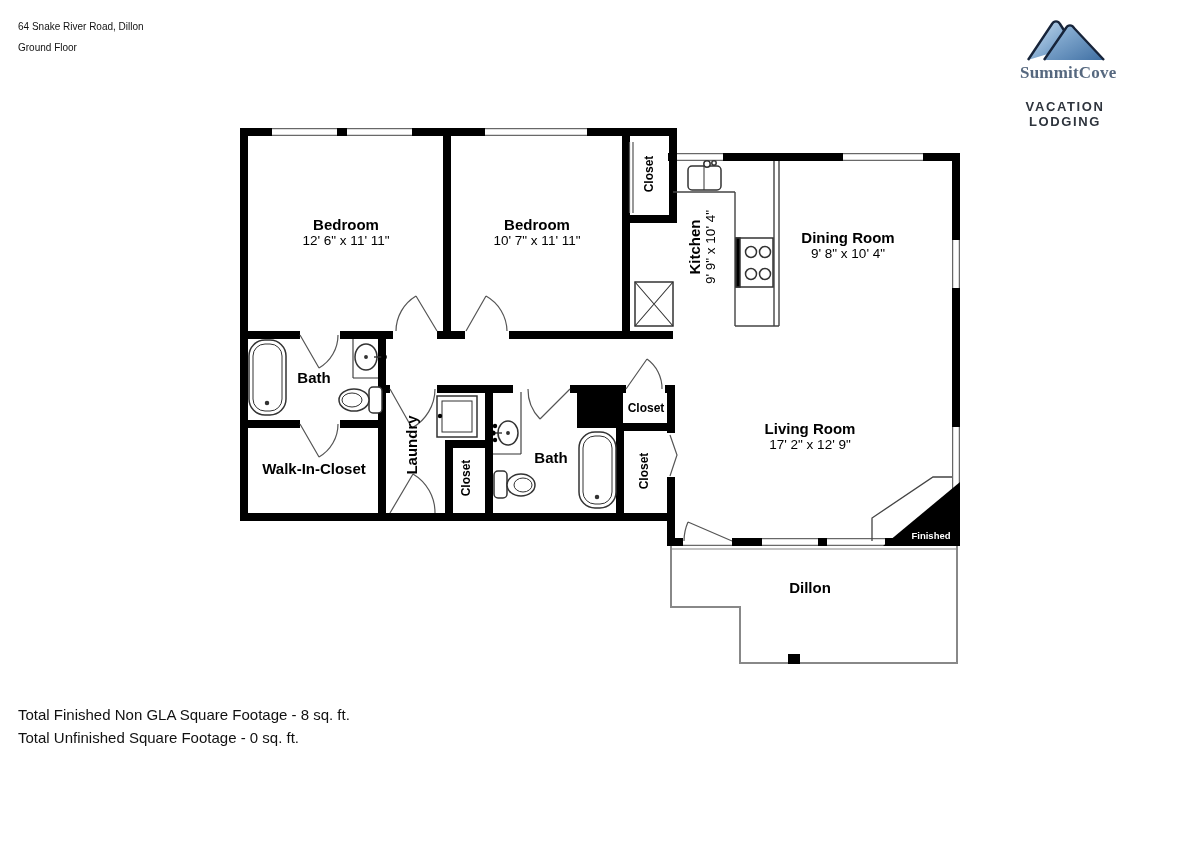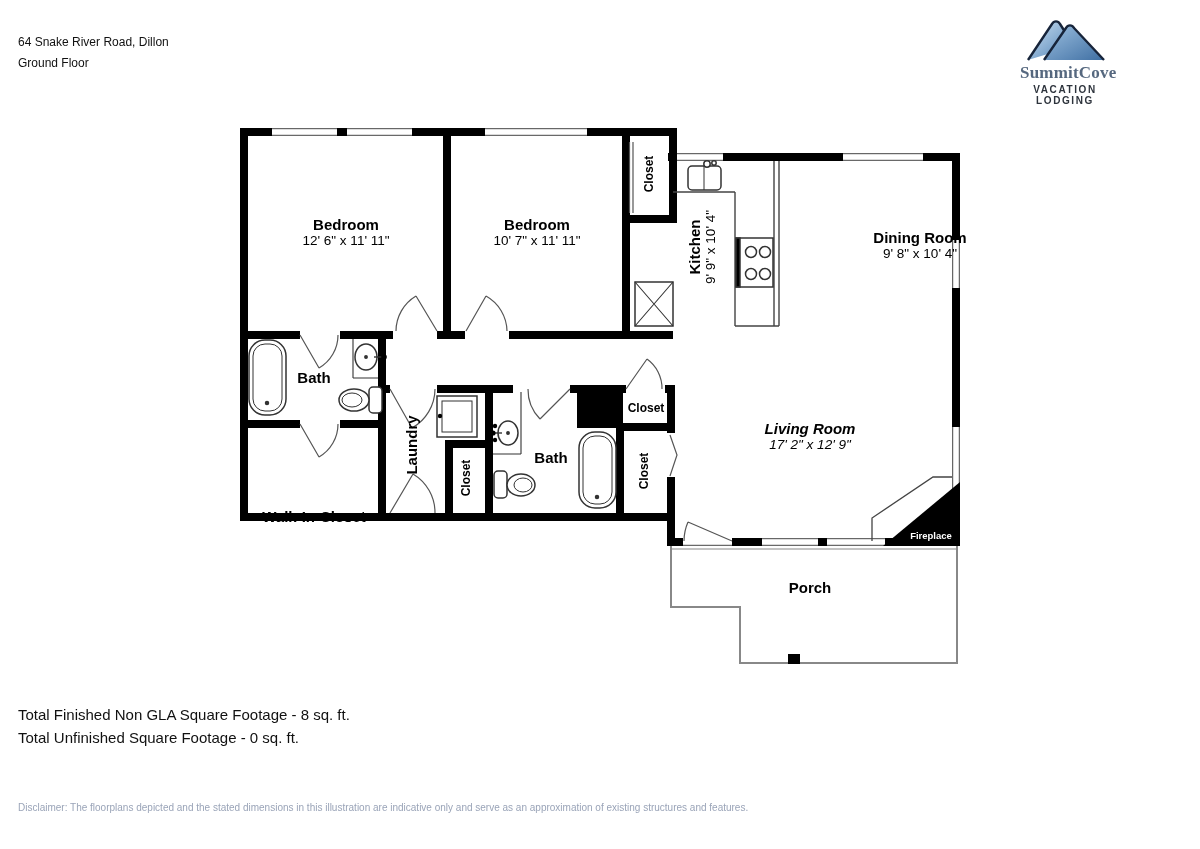--- a/index.html
+++ b/index.html
@@ -1,27 +1,27 @@
 <!DOCTYPE html>
 <html><head>
 <meta charset="utf-8">
 <style>
   html,body{margin:0;padding:0;background:#fff;}
   body{width:1200px;height:849px;position:relative;font-family:"Liberation Sans",sans-serif;color:#111;overflow:hidden;}
   .abs{position:absolute;}
-  #header{left:18px;top:16px;font-size:12px;line-height:21px;margin-top:16px;}
+  #header{left:18px;top:16px;font-size:10px;line-height:21px;}
   #plan-svg{left:0;top:0;}
   .room-label{position:absolute;transform:translate(-50%,-50%);text-align:center;font-weight:bold;font-size:15px;line-height:1.15;white-space:nowrap;color:#000;}
   .room-label .dims{display:block;font-weight:normal;font-size:13.5px;}
   .room-label.rot{transform:translate(-50%,-50%) rotate(-90deg);}
   .room-label.small{font-size:12px;}
   .room-label.fire{color:#fff;font-size:9.5px;}
   #logo{left:1020px;top:12px;width:90px;text-align:center;}
   #logo .brand{font-family:"Liberation Serif",serif;font-weight:bold;font-size:17px;color:#56687f;margin-top:-3px;letter-spacing:.2px;}
-  #logo .tagline{font-size:10px;font-weight:bold;letter-spacing:1.6px;color:#2e343d;margin-top:1px;}
+  #logo .tagline{font-size:13px;font-weight:bold;letter-spacing:1.6px;color:#2e343d;margin-top:16px;}
   #summary{left:18px;top:706px;font-size:15px;}
   #summary div{margin-bottom:5.5px;}
   #disclaimer{left:18px;top:800px;font-size:10px;color:#9aa4b8;line-height:15px;}
 </style>
 </head>
 <body>
 
 <div id="header" class="abs">
   <div>64 Snake River Road, Dillon</div>
   <div>Ground Floor</div>
@@ -221,59 +221,58 @@
   <span class="dims">12' 6" x 11' 11"</span>
 </div>
 <div class="room-label" style="left:537px;top:232px;">
   <span>Bedroom</span>
   <span class="dims">10' 7" x 11' 11"</span>
 </div>
 <div class="room-label rot" style="left:702px;top:247px;">
   <span>Kitchen</span>
   <span class="dims">9' 9" x 10' 4"</span>
 </div>
-<div class="room-label" style="left:920px;top:245px;">
+<div class="room-label" style="left:848px;top:245px;">
   <span>Dining Room</span>
   <span class="dims">9' 8" x 10' 4"</span>
 </div>
-<div class="room-label" style="left:810px;top:436px;font-style:italic;">
+<div class="room-label" style="left:810px;top:436px;">
   <span>Living Room</span>
   <span class="dims">17' 2" x 12' 9"</span>
 </div>
 <div class="room-label" style="left:314px;top:378px;">
   <span>Bath</span>
 </div>
 <div class="room-label" style="left:551px;top:458px;">
   <span>Bath</span>
 </div>
-<div class="room-label" style="left:314px;top:469px;margin-top:48px;">
+<div class="room-label" style="left:314px;top:469px;">
   <span>Walk-In-Closet</span>
 </div>
 <div class="room-label rot" style="left:412px;top:445px;">
   <span>Laundry</span>
 </div>
 <div class="room-label rot small" style="left:650px;top:174px;">
   <span>Closet</span>
 </div>
 <div class="room-label rot small" style="left:467px;top:478px;">
   <span>Closet</span>
 </div>
 <div class="room-label small" style="left:646px;top:409px;">
   <span>Closet</span>
 </div>
 <div class="room-label rot small" style="left:645px;top:471px;">
   <span>Closet</span>
 </div>
 <div class="room-label" style="left:810px;top:588px;">
-  <span>Porch</span>
+  <span>Dillon</span>
 </div>
 <div class="room-label fire" style="left:931px;top:536px;">
-  <span>Fireplace</span>
+  <span>Finished</span>
 </div>
 
 <div id="summary" class="abs">
   <div>Total Finished Non GLA Square Footage - 8 sq. ft.</div>
   <div>Total Unfinished Square Footage - 0 sq. ft.</div>
 </div>
 
 <div id="disclaimer" class="abs">
-  <div>Disclaimer: The floorplans depicted and the stated dimensions in this illustration are indicative only and serve as an approximation of existing structures and features.</div>
 </div>
 
 </body></html>

